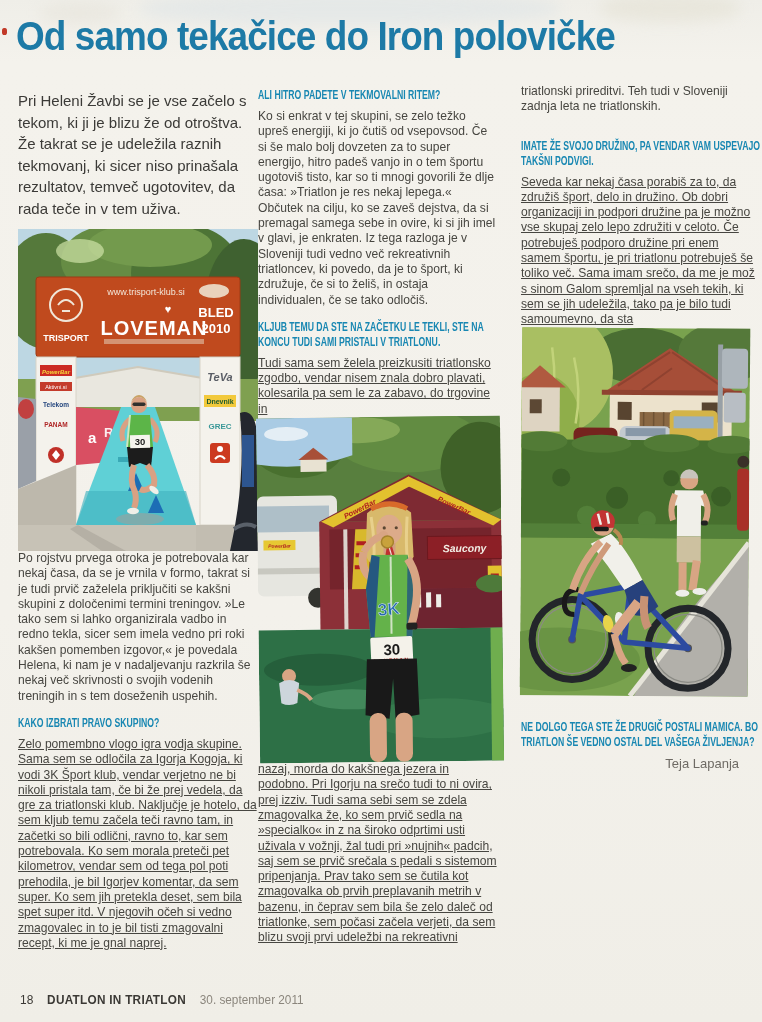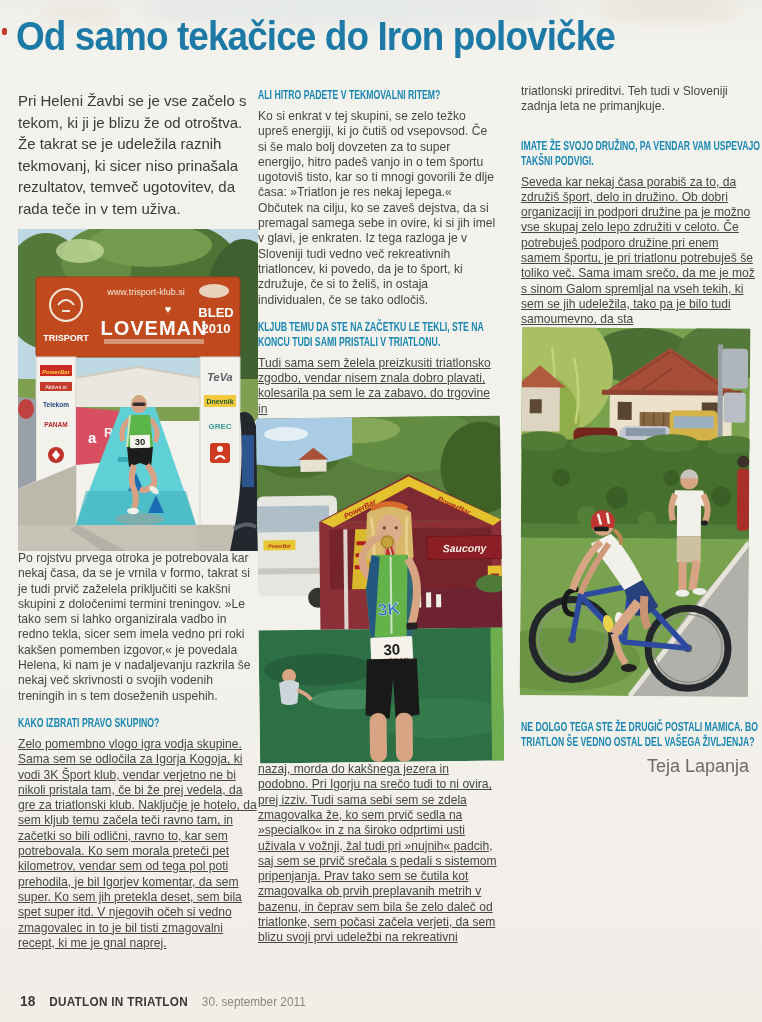--- a/index.html
+++ b/index.html
@@ -26,33 +26,33 @@
 
   p.body{font-size:12.1px;line-height:15.3px;color:#474641;margin:0 0 10px;}
   p.intro{font-size:15px;line-height:21.5px;color:#3b3a37;margin:2px 0 10px;}
   h2.subhead{
     font-size:12.4px;line-height:15px;font-weight:bold;color:#1887b2;
     margin:12px 0 6px;width:344px;transform:scaleX(.7);transform-origin:0 0;
   }
   .col2 h2.first{margin-top:0;}
   .col3 h2.subhead{margin-top:24px;}
   p.tight{margin-bottom:0;text-decoration:underline;}
-  .byline{font-size:18px;color:#6e6a64;text-align:right;margin:6px 8px 0 0;}
+  .byline{font-size:13px;color:#6e6a64;text-align:right;margin:6px 18px 0 0;}
 
   figure.photo{margin:0;display:block;}
   .photo svg{display:block;}
   .photo1{margin:14px 0 16px;text-decoration:underline;}
   .photo2{margin:12px 0 12px -4px;transform:rotate(-.7deg);transform-origin:50% 50%;}
   .photo3{margin:12px 0 12px 8px;transform:rotate(.4deg);}
 
   footer{
     position:absolute;left:20px;top:992px;z-index:3;display:flex;gap:15px;align-items:baseline;
     transform:scaleX(.92);transform-origin:0 0;white-space:nowrap;
   }
-  footer .pagenum{font-size:15px;font-weight:bold;color:#3b3935;}
+  footer .pagenum{font-size:13px;font-weight:normal;color:#3b3935;}
   footer .mag{font-size:12.8px;font-weight:bold;color:#3b3935;letter-spacing:.3px;}
   footer .date{font-size:12.8px;color:#8b867d;}
 
   svg text{font-family:"Liberation Sans",sans-serif;}
 </style>
 </head>
 <body>
 
 <div class="ghost g1"></div>
 <div class="ghost g2"></div>
@@ -258,21 +258,21 @@
         <rect x="110" y="296" width="17" height="49" rx="8" fill="#d8a584"></rect>
         <rect x="136" y="296" width="17" height="49" rx="8" fill="#d8a584"></rect>
       </g>
     </svg>
   </figure>
 
   <p class="body tight">nazaj, morda do kakšnega jezera in podobno. Pri Igorju na srečo tudi to ni ovira, prej izziv. Tudi sama sebi sem se zdela zmagovalka že, ko sem prvič sedla na »specialko« in z na široko odprtimi usti uživala v vožnji, žal tudi pri »nujnih« padcih, saj sem se prvič srečala s pedali s sistemom pripenjanja. Prav tako sem se čutila kot zmagovalka ob prvih preplavanih metrih v bazenu, in čeprav sem bila še zelo daleč od triatlonke, sem počasi začela verjeti, da sem blizu svoji prvi udeležbi na rekreativni</p>
 </div>
 
 <div class="col col3">
-  <p class="body">triatlonski prireditvi. Teh tudi v Sloveniji zadnja leta ne primanjkuje.</p>
+  <p class="body">triatlonski prireditvi. Teh tudi v Sloveniji zadnja leta ne triatlonskih.</p>
   <h2 class="subhead">IMATE ŽE SVOJO DRUŽINO, PA VENDAR VAM USPEVAJO TAKŠNI PODVIGI.</h2>
   <p class="body tight">Seveda kar nekaj časa porabiš za to, da združiš šport, delo in družino. Ob dobri organizaciji in podpori družine pa je možno vse skupaj zelo lepo združiti v celoto. Če potrebuješ podporo družine pri enem samem športu, je pri triatlonu potrebuješ še toliko več. Sama imam srečo, da me je mož s sinom Galom spremljal na vseh tekih, ki sem se jih udeležila, tako pa je bilo tudi samoumevno, da sta</p>
 
   <figure class="photo photo3">
     <svg width="228" height="368" viewBox="0 0 228 368">
       <rect width="228" height="368" fill="#79a24e"></rect>
       <g>
         <ellipse cx="120" cy="28" rx="52" ry="28" fill="#4a6e33"></ellipse>
         <ellipse cx="202" cy="24" rx="46" ry="30" fill="#55793a"></ellipse>
         <ellipse cx="35" cy="45" rx="56" ry="62" fill="#a9bf62"></ellipse>

